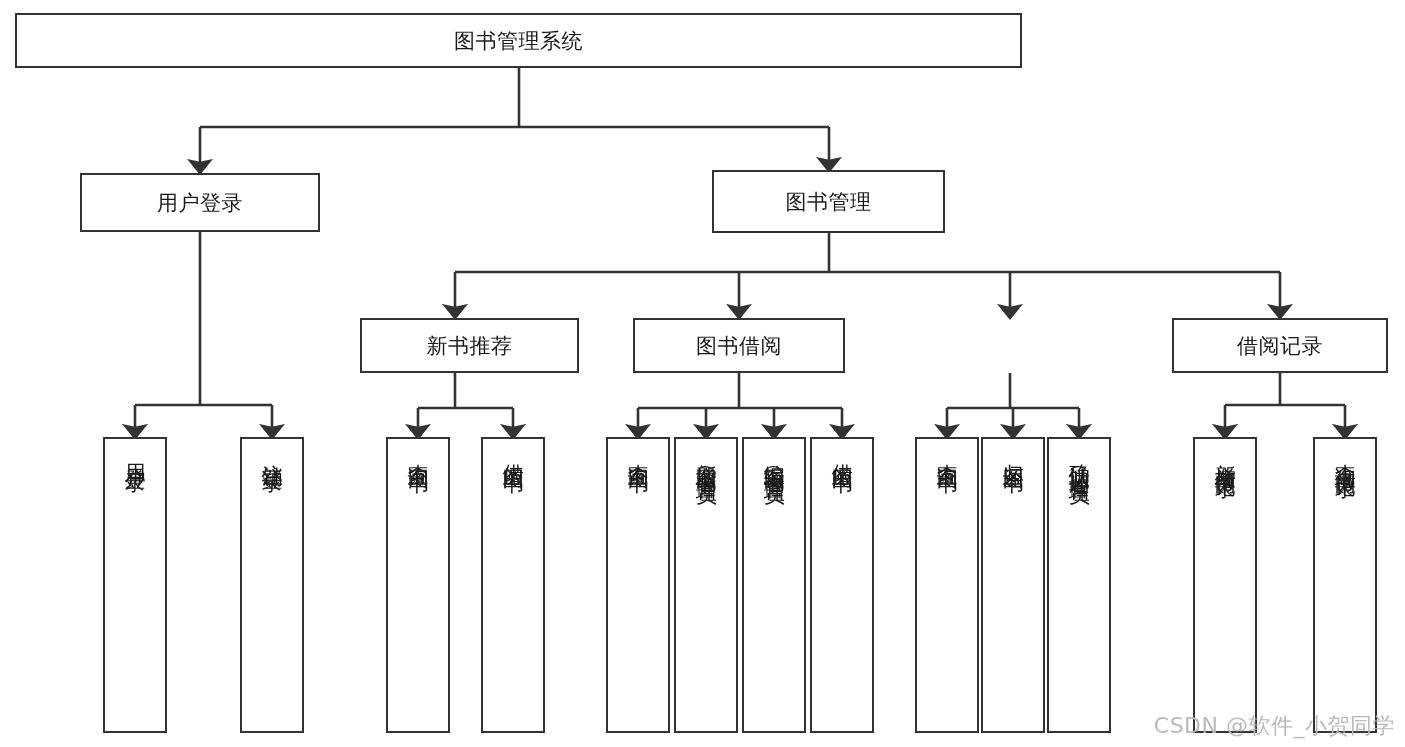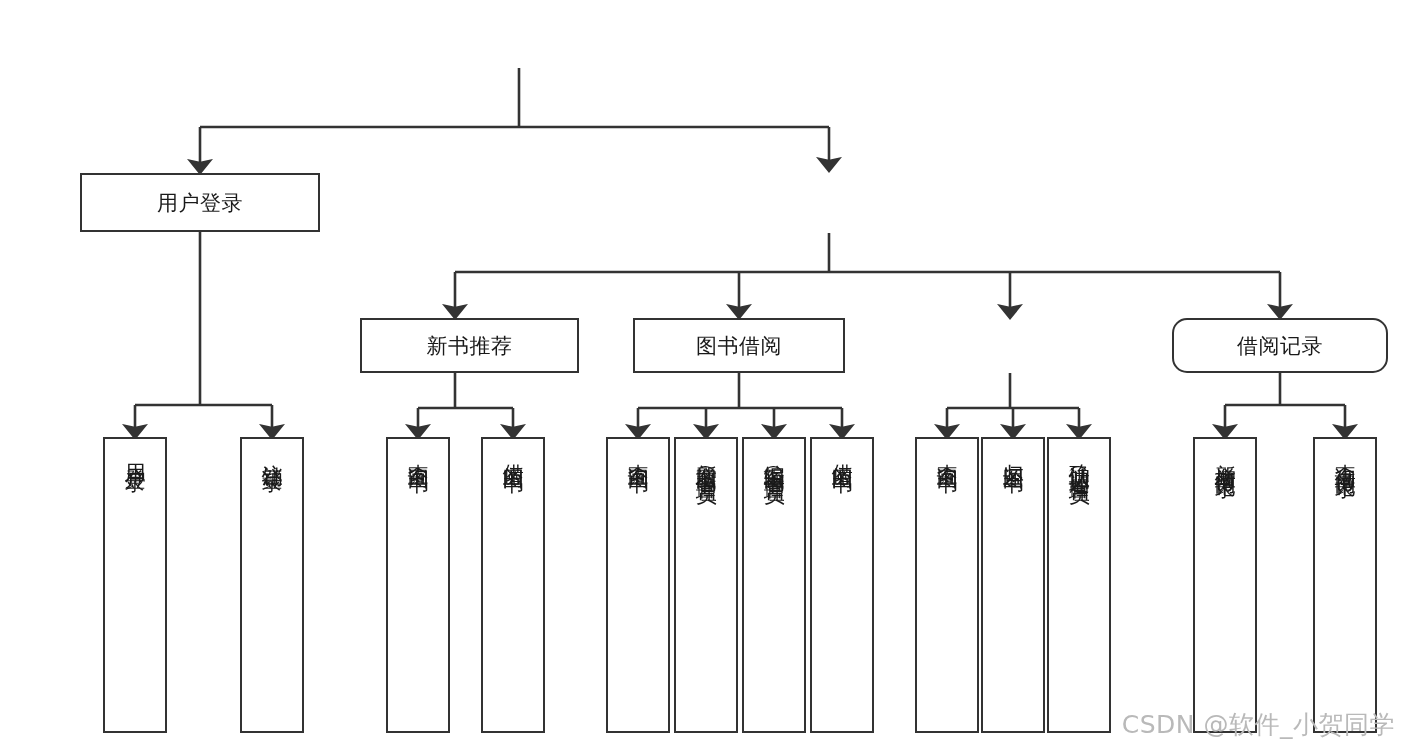--- a/index.html
+++ b/index.html
@@ -53,21 +53,21 @@
     white-space: nowrap;
     color: #1a1a1a;
   }
   .root-node {
     font-size: 22px;
   }
   #watermark {
     position: absolute;
     right: 10px;
     bottom: 6px;
-    font-size: 25px;
+    font-size: 22px;
     color: #b9b9b9;
     white-space: nowrap;
     letter-spacing: 0.5px;
   }
 </style>
 </head>
 <body>
 
 <div id="canvas">
 
@@ -117,32 +117,38 @@
       <path d="M1013,408 L1013,432" marker-end="url(#arrow)"></path>
       <path d="M1079,408 L1079,432" marker-end="url(#arrow)"></path>
 
       <path d="M1280,373 L1280,405"></path>
       <path d="M1225,405 L1345,405"></path>
       <path d="M1225,405 L1225,432" marker-end="url(#arrow)"></path>
       <path d="M1345,405 L1345,432" marker-end="url(#arrow)"></path>
     </g>
   </svg>
 
+  <div class="node horizontal root-node" style="left:15px; top:13px; width:1007px; height:55px;">
+    <span>图书管理系统</span>
+  </div>
 
   <div class="node horizontal" style="left:80px; top:173px; width:240px; height:59px;">
     <span>用户登录</span>
+  </div>
+  <div class="node horizontal" style="left:712px; top:170px; width:233px; height:63px;">
+    <span>图书管理</span>
   </div>
 
   <div class="node horizontal" style="left:360px; top:318px; width:219px; height:55px;">
     <span>新书推荐</span>
   </div>
   <div class="node horizontal" style="left:633px; top:318px; width:212px; height:55px;">
     <span>图书借阅</span>
   </div>
-  <div class="node horizontal" style="left:1172px; top:318px; width:216px; height:55px;border-radius:15px;">
+  <div class="node horizontal" style="left:1172px; top:318px; width:216px; height:55px;">
     <span>借阅记录</span>
   </div>
 
   <div class="node vertical" style="left:103px; top:437px; width:64px; height:296px;">
     <span class="vtext">用户登录</span>
   </div>
   <div class="node vertical" style="left:240px; top:437px; width:64px; height:296px;">
     <span class="vtext">注销登录</span>
   </div>
   <div class="node vertical" style="left:386px; top:437px; width:64px; height:296px;">

